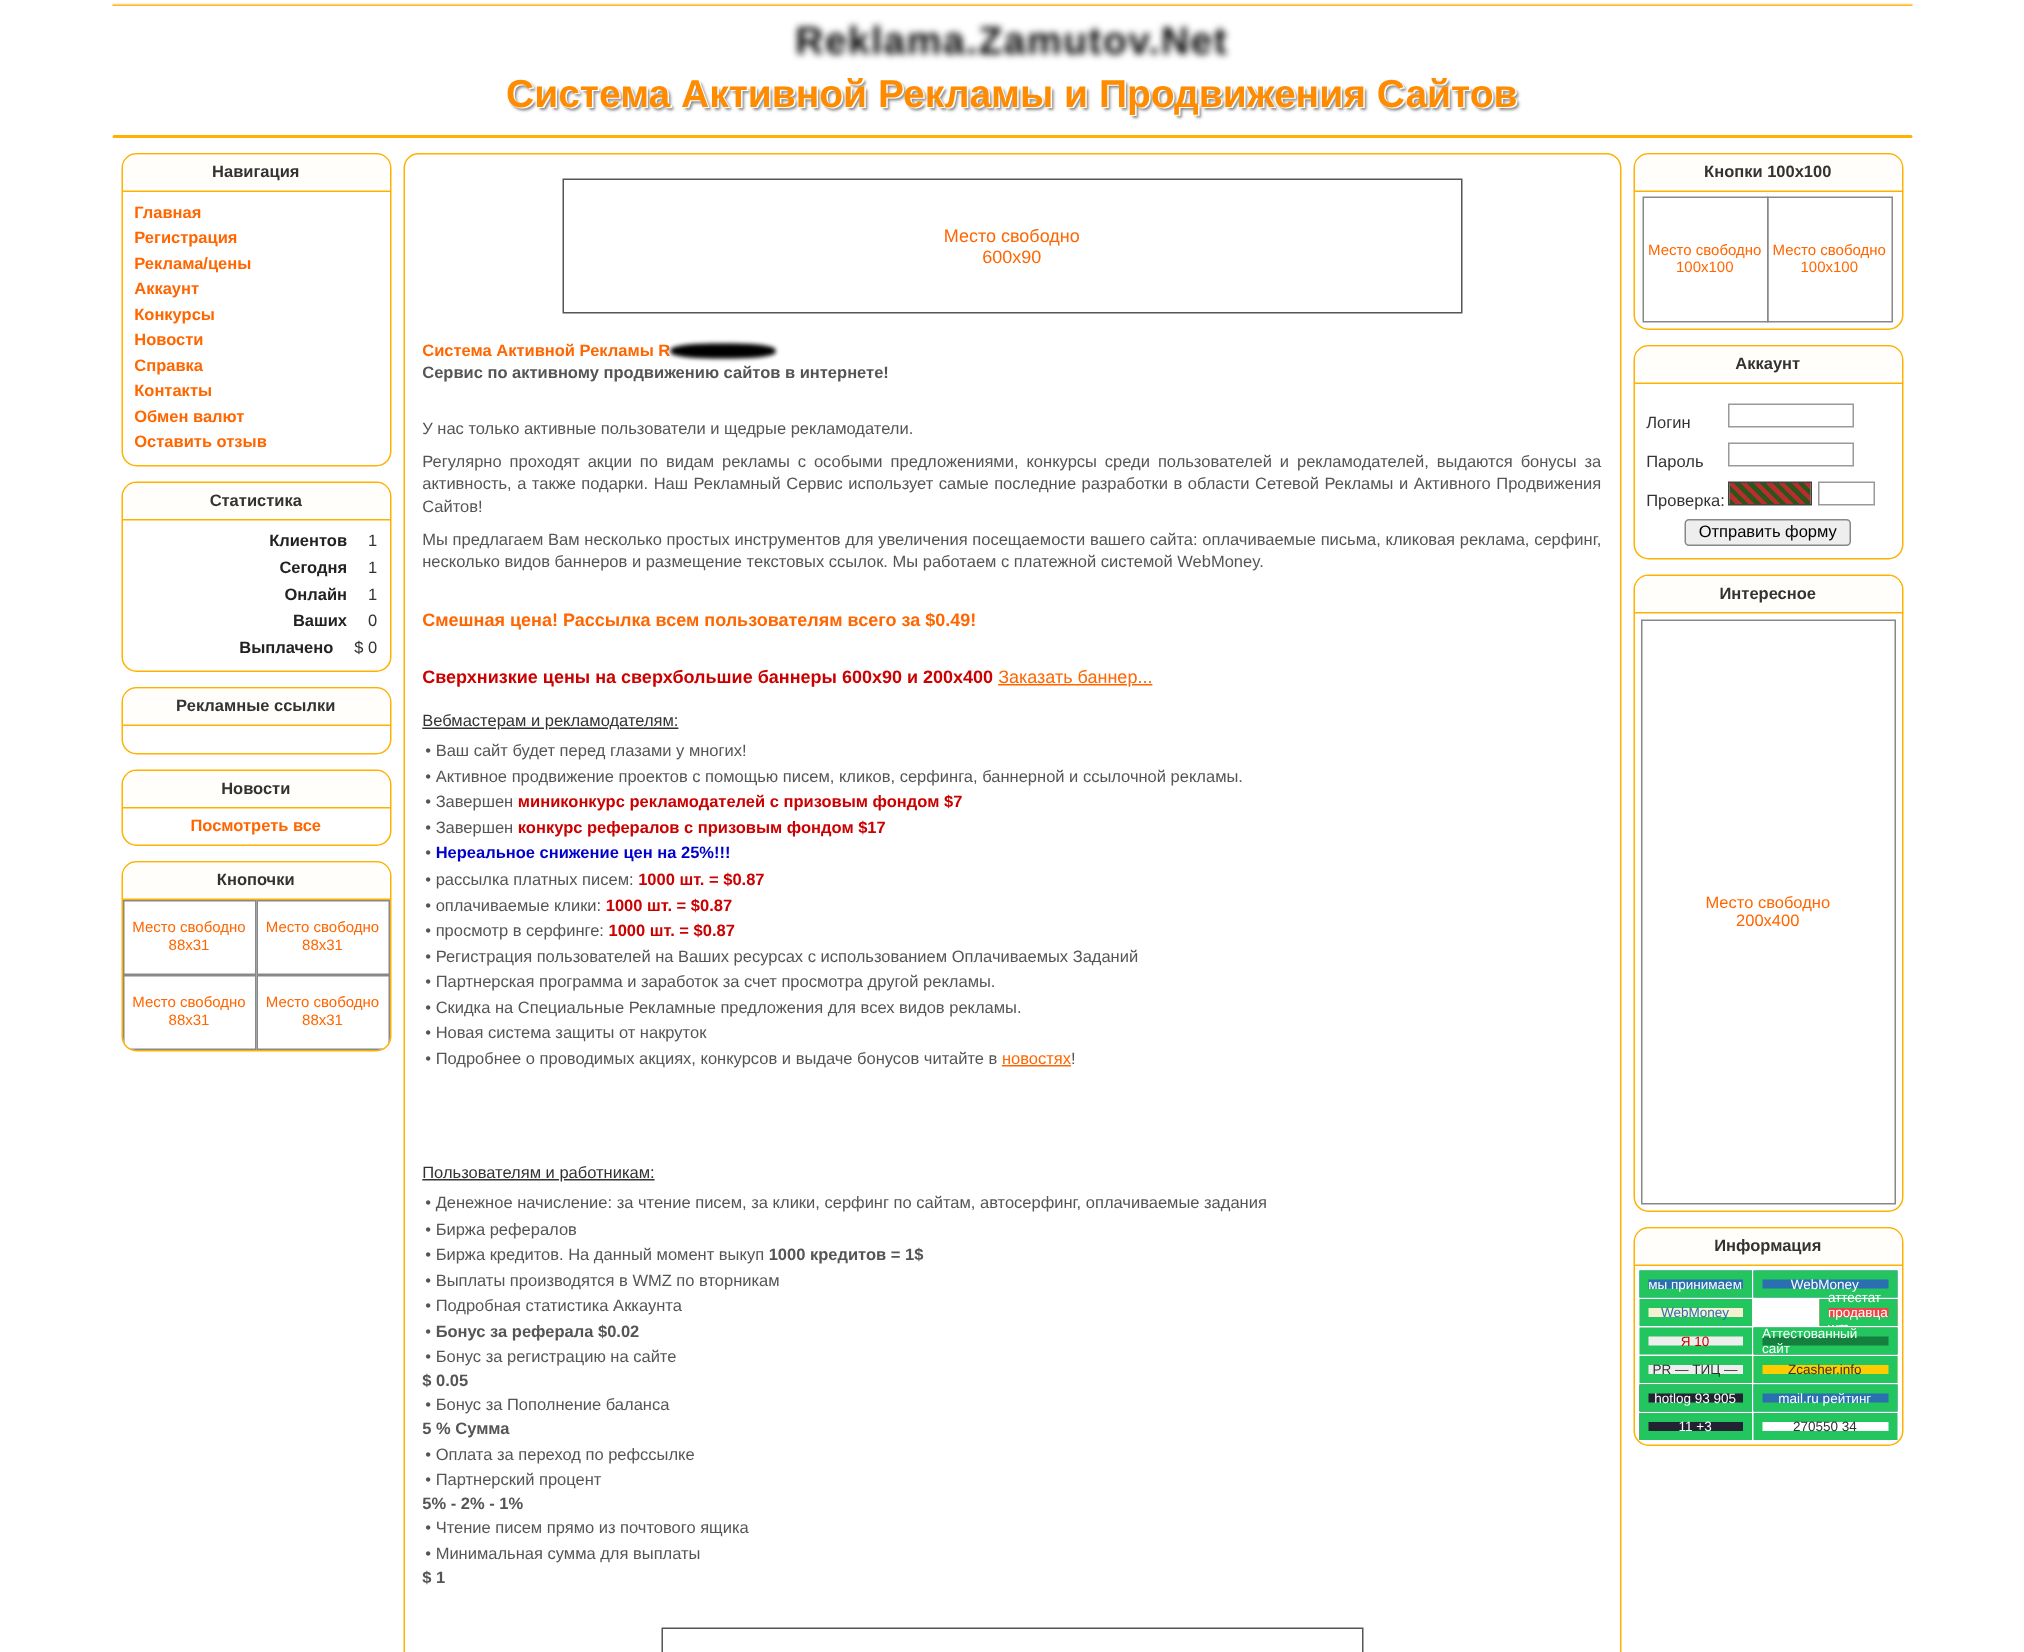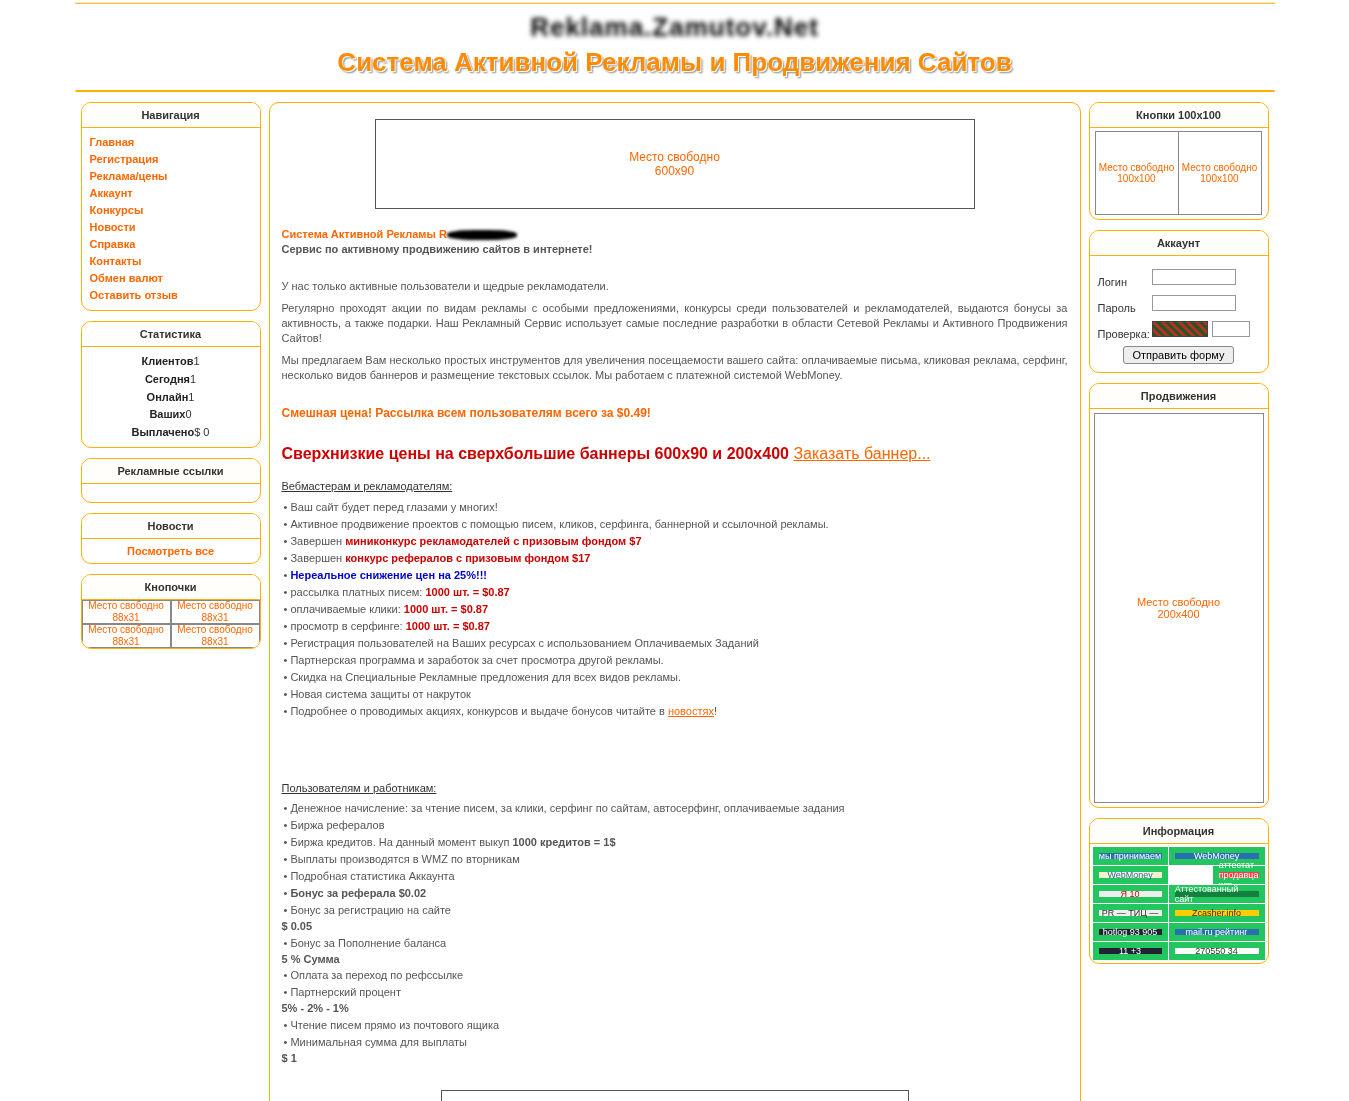--- a/index.html
+++ b/index.html
@@ -11,25 +11,25 @@
   .subtitle { font-size: 26px; font-weight: bold; color: #ff8c00; text-shadow: 1px 1px 0 #fff, 2px 2px 2px #888; margin-top: 4px; }
   .orange-hr { height: 2px; background: linear-gradient(#ffc04d,#ff8c00); margin: 6px 0 10px; border-radius: 2px; border:1px solid #ffb000;}
   .layout { display: flex; gap: 8px; padding: 0 6px 10px; align-items: flex-start; }
   .col-left { width: 180px; flex-shrink: 0; }
   .col-mid  { flex: 1; }
   .col-right{ width: 180px; flex-shrink: 0; }
   .panel { border: 1px solid #ffb000; border-radius: 10px; margin-bottom: 10px; background: #fff; overflow: hidden; }
   .panel-title { text-align: center; font-weight: bold; padding: 6px 4px; color: #333; border-bottom: 1px solid #ffb000; background: #fffefb; }
   .panel-body { padding: 6px 8px; }
   .nav-list a { display: block; color: #ff6600; text-decoration: none; font-weight: bold; font-size: 11px; line-height: 1.55; }
-  .stats-row { display: flex; justify-content: center; line-height: 1.6; color:#333; }
+  .stats-row { display: flex; justify-content: flex-end; line-height: 1.6; color:#333;gap:14px; }
   .stats-row span:first-child { font-weight: bold; color:#222; }
   .news-link { display:block; text-align:center; color:#ff6600; font-weight:bold; text-decoration:none; }
   .btn-grid { display:grid; grid-template-columns: 1fr 1fr; }
-  .btn-slot { border:1px solid #888; height:24px; display:flex; align-items:center; justify-content:center; color:#ff6600; font-size:10px; text-align:center; line-height:1.2; }
+  .btn-slot { border:1px solid #888; height:50px; display:flex; align-items:center; justify-content:center; color:#ff6600; font-size:10px; text-align:center; line-height:1.2; }
   .banner-600 { border:1px solid #555; width:600px; height:90px; margin: 14px auto 18px; display:flex; flex-direction:column; align-items:center; justify-content:center; color:#ff6600; font-size:12px; }
   .main-text { color:#555; padding: 0 4px; text-align: justify; line-height:1.4; }
   .main-text p { margin-bottom: 6px; }
   .orange-bold { color:#ff6600; font-weight:bold; }
   .sect-head { color:#333; text-decoration:underline; margin: 14px 0 4px; font-weight:normal; }
   ul.bul { list-style: none; padding-left: 2px; }
   ul.bul li::before { content: "• "; color:#555; }
   ul.bul li { color:#555; line-height:1.55; }
   .red   { color:#cc0000; font-weight:bold; }
   .blue  { color:#0000cc; font-weight:bold; }
@@ -140,21 +140,21 @@
               <span class="orange-bold"><span>Система Активной Рекламы R</span></span><span class="smudge-inline"></span><br>
               <b>Сервис по активному продвижению сайтов в интернете!</b>
             </p>
             <br>
             <p>У нас только активные пользователи и щедрые рекламодатели.</p>
             <p>Регулярно проходят акции по видам рекламы с особыми предложениями, конкурсы среди пользователей и рекламодателей, выдаются бонусы за активность, а также подарки. Наш Рекламный Сервис использует самые последние разработки в области Сетевой Рекламы и Активного Продвижения Сайтов!</p>
             <p>Мы предлагаем Вам несколько простых инструментов для увеличения посещаемости вашего сайта: оплачиваемые письма, кликовая реклама, серфинг, несколько видов баннеров и размещение текстовых ссылок. Мы работаем с платежной системой WebMoney.</p>
             <br>
             <p class="orange-bold" style="font-size:12px">Смешная цена! Рассылка всем пользователям всего за $0.49!</p>
             <br>
-            <p style="font-size:16px">
+            <p style="font-size:12px">
               <b class="red">Сверхнизкие цены на сверхбольшие баннеры 600x90 и 200x400</b>
               <a href="#" class="link">Заказать баннер...</a>
             </p>
 
             <div class="sect-head">Вебмастерам и рекламодателям:</div>
             <ul class="bul">
               <li>Ваш сайт будет перед глазами у многих!</li>
               <li>Активное продвижение проектов с помощью писем, кликов, серфинга, баннерной и ссылочной рекламы.</li>
               <li><span>Завершен </span><b class="red">миниконкурс рекламодателей с призовым фондом $7</b></li>
               <li><span>Завершен </span><b class="red">конкурс рефералов с призовым фондом $17</b></li>
@@ -230,21 +230,21 @@
           <div class="form-row">
             <label>Проверка:</label>
             <span class="captcha"></span>
             <input type="text" style="width: 38px; margin-left: 4px;">
           </div>
           <button class="submit-btn">Отправить форму</button>
         </div>
       </div>
 
       <div class="panel">
-        <div class="panel-title">Продвижения</div>
+        <div class="panel-title">Интересное</div>
         <div class="panel-body" style="padding:4px">
           <div class="slot200">
             <span>Место свободно</span>
             <span>200x400</span>
           </div>
         </div>
       </div>
 
       <div class="panel">
         <div class="panel-title">Информация</div>

